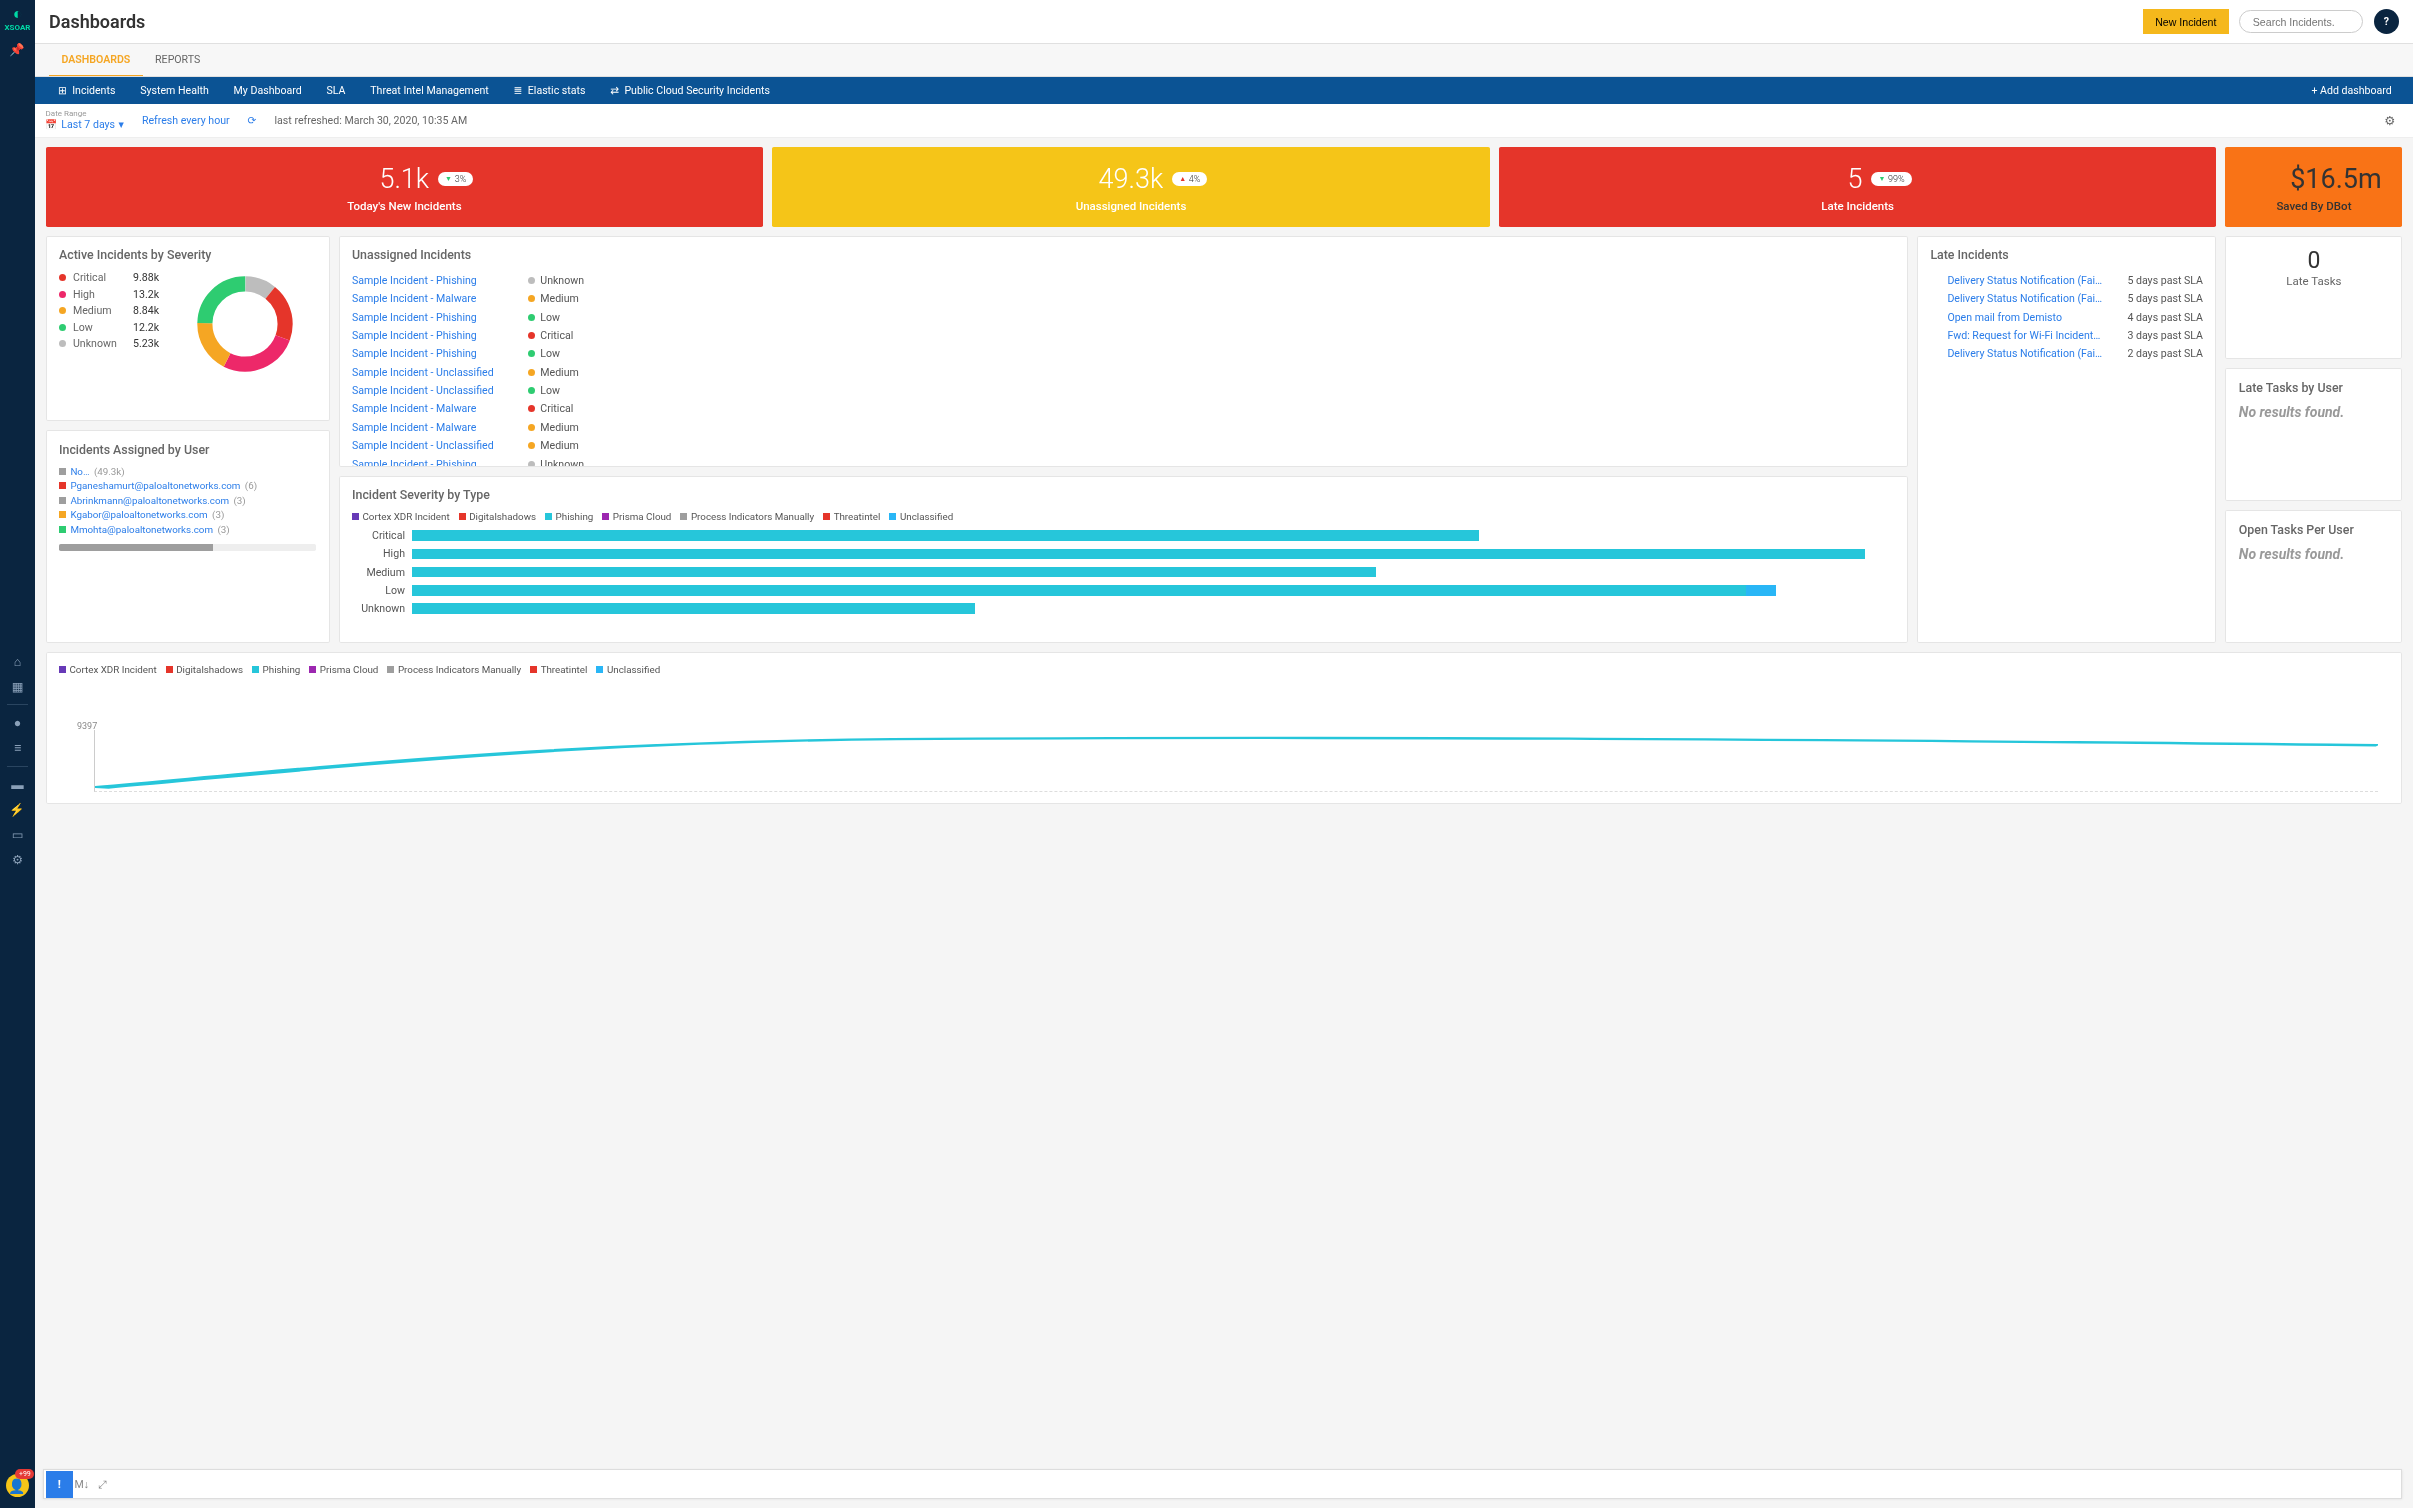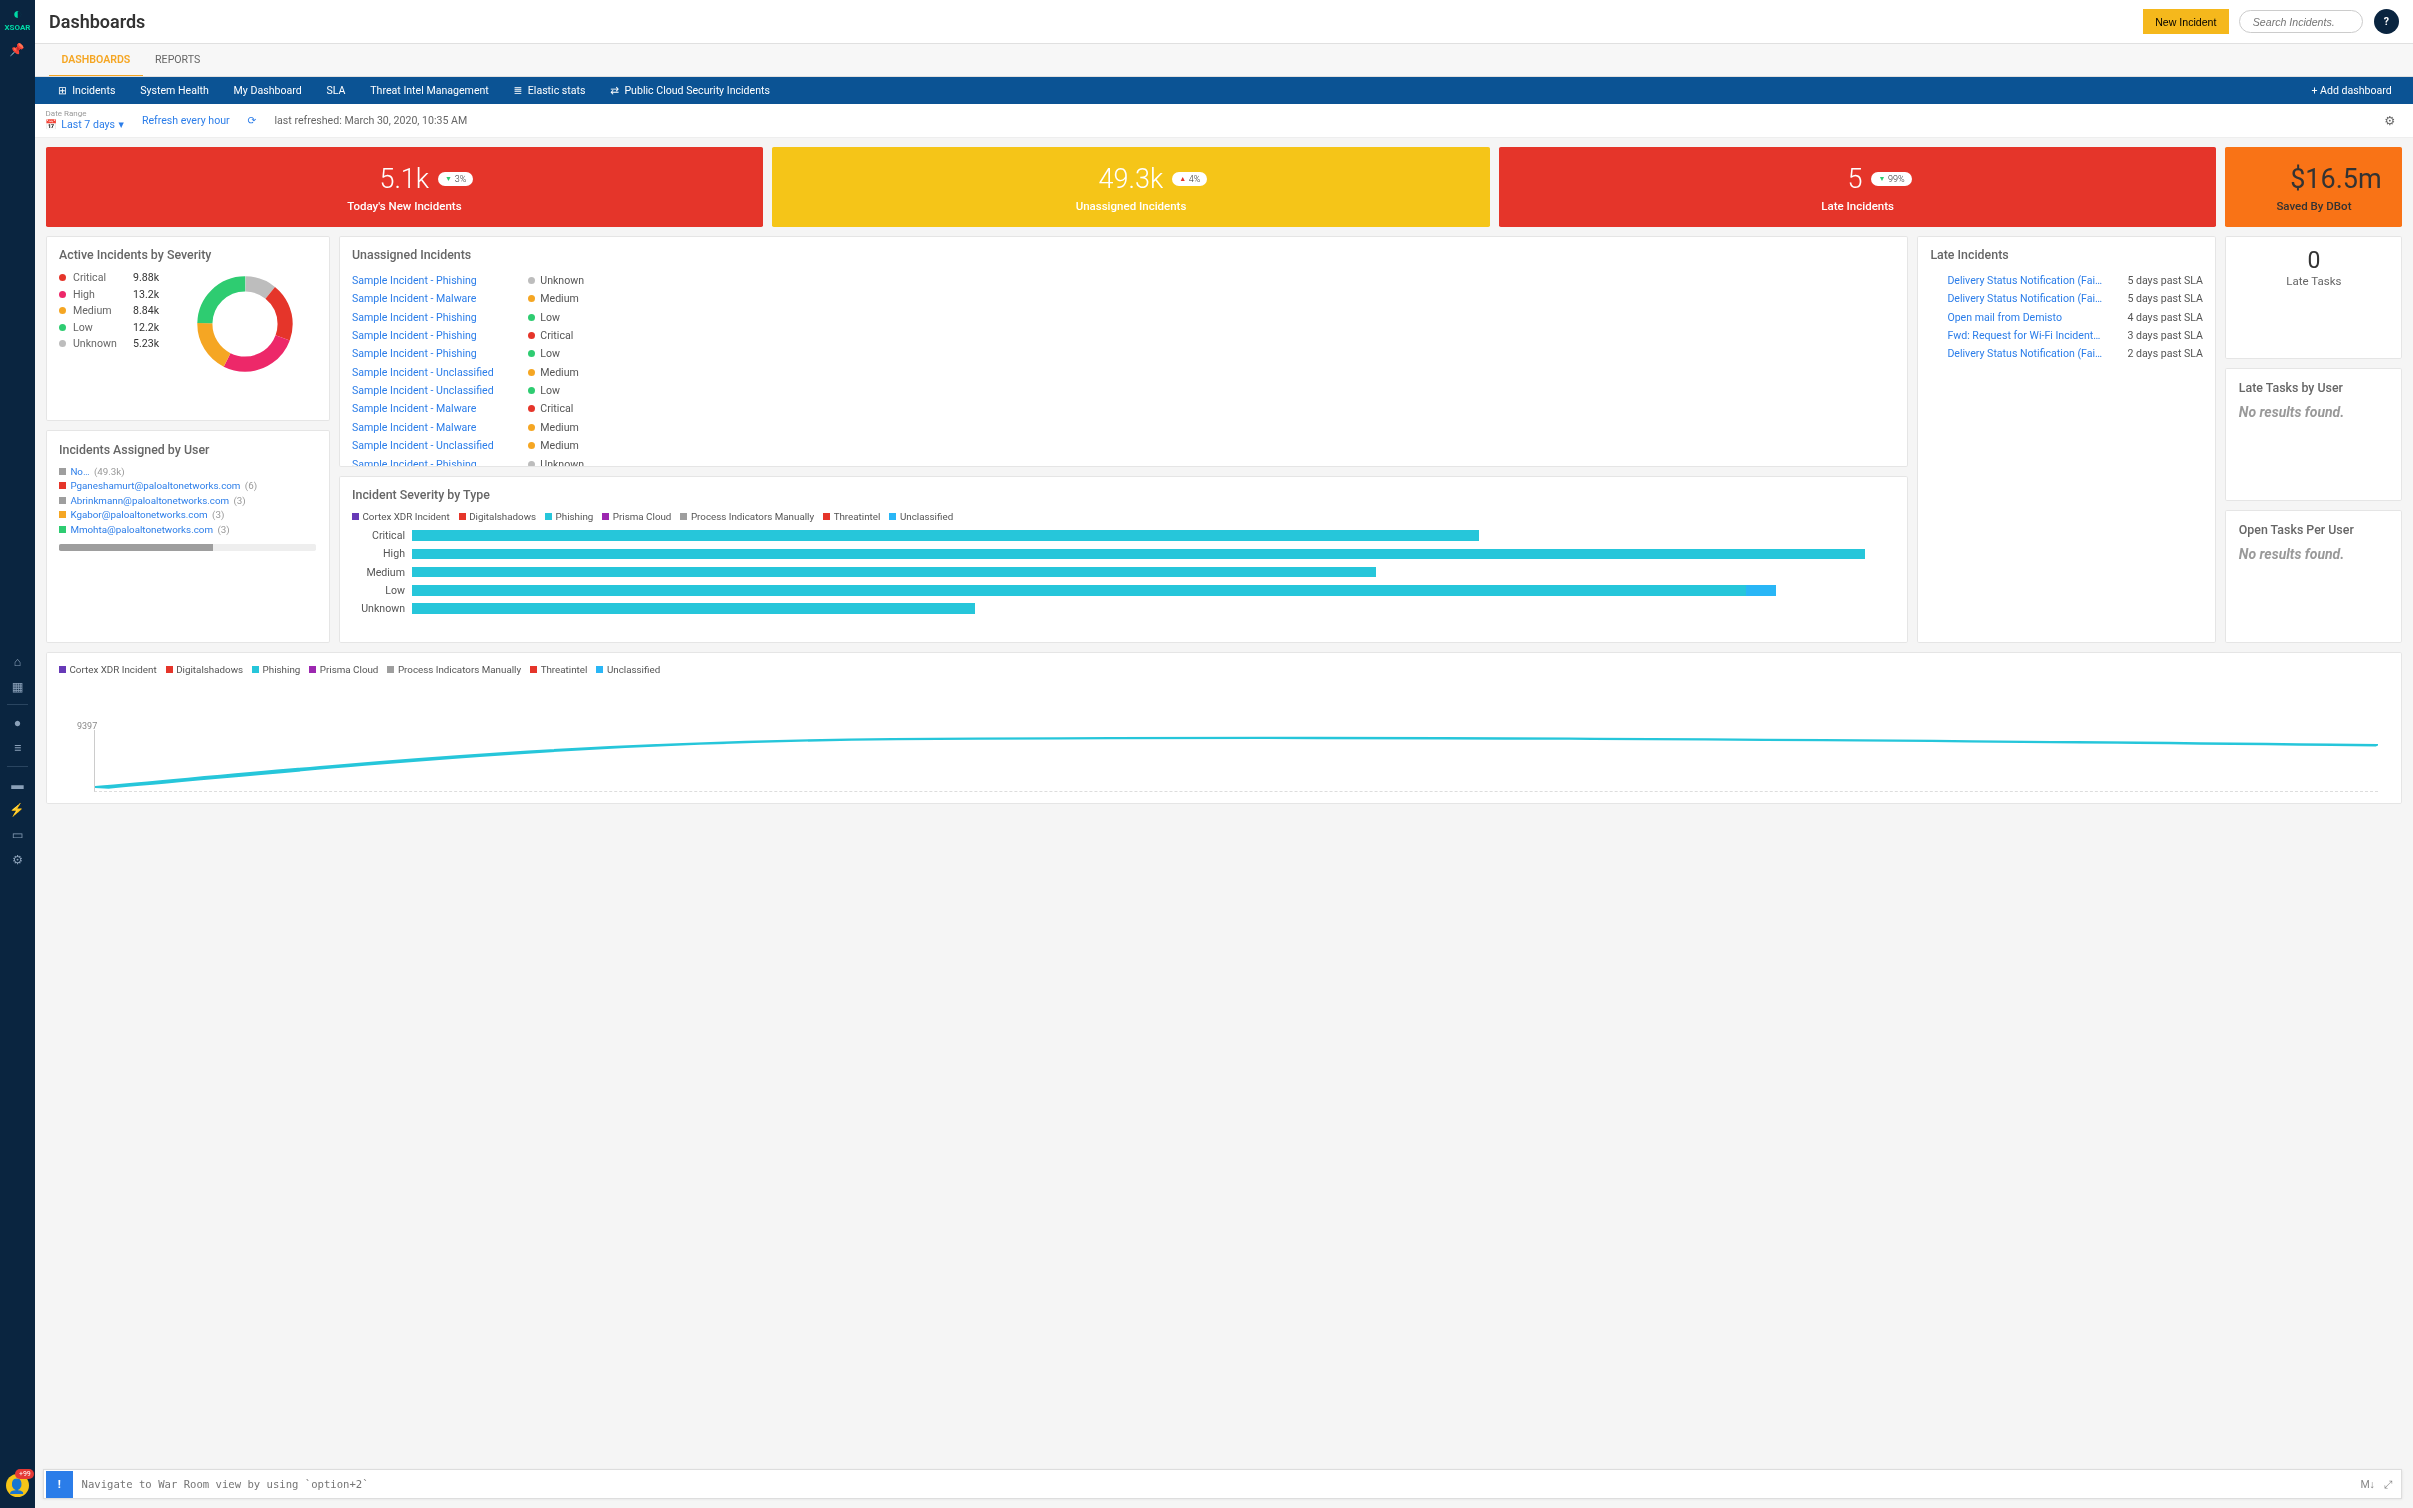--- a/index.html
+++ b/index.html
@@ -16,21 +16,21 @@
 .side-avatar { width: 23px; height: 23px; border-radius: 50%; background: #f5c518; margin: 10.6px 0; position: relative; display:flex; align-items:center; justify-content:center; font-size:14px;}
 .badge-99 { position: absolute; top: -5.3px; right: -5.3px; background: #e53935; color: #fff; font-size: 7px; border-radius: 7px; padding: 0.9px 3.5px; }
 
 
 .main { margin-left: 35px; display: flex; flex-direction: column; height: 100vh; }
 
 
 .topbar { background: #fff; display: flex; align-items: center; padding: 9px 14px; border-bottom: 0.9px solid #e0e0e0; gap: 10.6px; }
 .topbar h1 { font-size: 18px; font-weight: 600; color: #333; flex: 1; }
 .btn-new { background: #f5b81c; color: #000; border: none; padding: 6.2px 12.4px; font-size: 10.6px; font-weight: 500; cursor: pointer; }
-.search-box { border: 0.9px solid #ccc; border-radius: 14px; padding: 4.4px 12.4px; font-size: 10.6px; width: 124px; outline: none; color: #888; font-style: italic; }
+.search-box { border: 0.9px solid #ccc; border-radius: 14px; padding: 4.4px 12.4px; font-size: 10.6px; width: 124px; outline: none; color: #888; }
 .help-btn { width: 25px; height: 25px; border-radius: 50%; background: #0a2540; color: #fff; display: flex; align-items: center; justify-content: center; font-size: 10.6px; font-weight: bold; cursor: pointer; }
 
 
 .subtabs { background: #f7f7f7; display: flex; padding: 0 14px; border-bottom: 0.9px solid #e0e0e0; font-size: 10.6px; }
 .subtab { padding: 9px 12.4px; color: #666; cursor: pointer; }
 .subtab.active { color: #f5a623; border-bottom: 1.8px solid #f5a623; font-weight: 600; }
 
 
 .bluenav { background: #0b5394; color: #fff; display: flex; align-items: center; padding: 0 10.6px; font-size: 10.6px; }
 .bluenav-item { padding: 7px 12.4px; cursor: pointer; display: flex; align-items: center; gap: 5.3px; white-space: nowrap; }
@@ -462,19 +462,18 @@
             </svg>
           </div>
         </div>
       </div>
     </div>
   </div>
 </div>
 
 <div class="cmd-bar">
   <div class="cmd-icon">!</div>
-  <input class="cmd-input" placeholder="Navigate to War Room view by using `option+2`" style="">
   <div class="cmd-right">
     <span>M↓</span>
     <span>⤢</span>
   </div>
 </div>
 
 
 </body></html>

